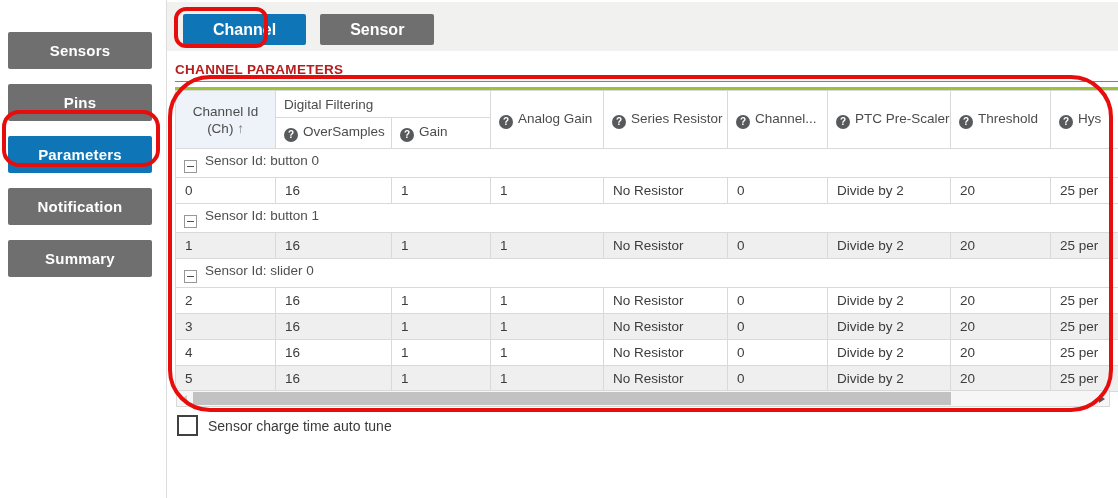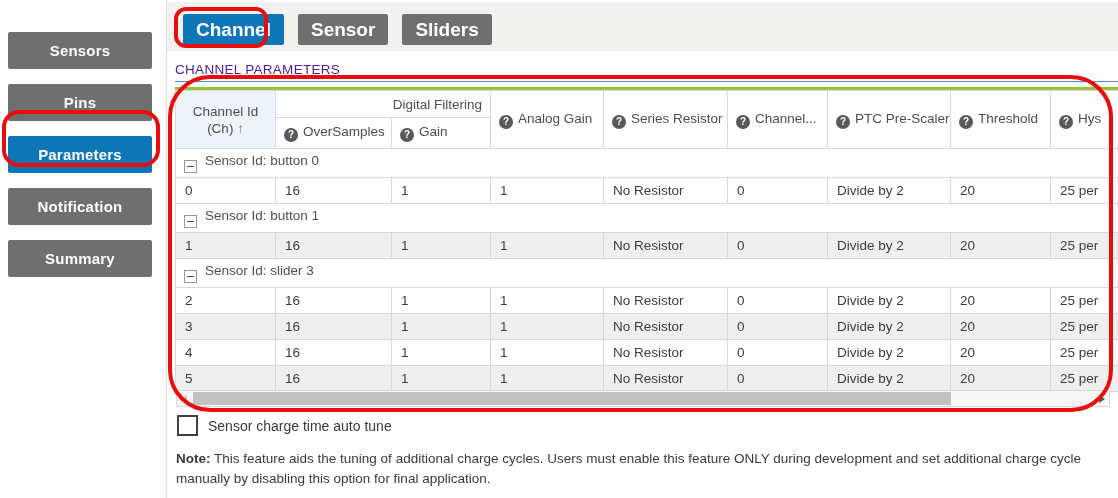--- a/index.html
+++ b/index.html
@@ -10,39 +10,39 @@
   
   .sidebar { position: absolute; left: 8px; top: 32px; width: 144px; display: flex; flex-direction: column; gap: 15px; }
   .side-btn { height: 37px; background: var(--gray); color: #fff; font-weight: 700; font-size: 15px;
               display: flex; align-items: center; justify-content: center; border-radius: 2px; letter-spacing: .2px; cursor: pointer; }
   .side-btn.active { background: var(--blue); }
   .vdivider { position: absolute; left: 166px; top: 0; width: 1px; height: 498px; background: #dddddd; }
 
   
   .tabstrip { position: absolute; left: 167px; top: 2px; width: 951px; height: 49px; background: #f1f1f0;
               padding: 12px 0 0 16px; display: flex; }
-  .tab { height: 31px; padding: 0 13px; display: flex; align-items: center; background: var(--gray); color: #fff;
-         font-weight: 700; font-size: 19px; border-radius: 2px; margin-right: 14px; cursor: pointer; }
+  .tab { height: 31px; padding: 0 30px; display: flex; align-items: center; background: var(--gray); color: #fff;
+         font-weight: 700; font-size: 16px; border-radius: 2px; margin-right: 14px; cursor: pointer; }
   .tab.active { background: var(--blue); }
 
   
-  .section-title { position: absolute; left: 175px; top: 62px; font-size: 13.5px; font-weight: 400;
-                   color: #4c1d95; letter-spacing: .3px; }
+  .section-title { position: absolute; left: 175px; top: 62px; font-size: 13.5px; font-weight: 700;
+                   color: #b91c1c; letter-spacing: .3px; }
   .section-underline { position: absolute; left: 175px; top: 81px; width: 943px; height: 1px; background: #4a90c4; }
 
   
   .grid-wrap { position: absolute; left: 175px; top: 87px; width: 943px; overflow: hidden;
                border-top: 3px solid var(--green); }
   table { border-collapse: collapse; table-layout: fixed; width: 995px; background: #fff; font-size: 13.5px; }
   th, td { border: 1px solid #d9d9d9; white-space: nowrap; overflow: hidden; }
   th { font-weight: 400; color: #4c4c4c; text-align: left; padding: 4px 8px; height: 28px; background: #fff; }
   th.sorted { background: var(--sortedbg); text-align: center; padding: 2px 7px; }
   .hl { line-height: 17px; color: #4c4c4c; }
   .arrow { color: #7d7d7d; }
-  th.grouph { text-align: right; height: 27px; margin-top: 28px; }
+  th.grouph { text-align: left; height: 27px; margin-top: 28px; }
   th.colh2 { height: 31px; }
   .q { display: inline-block; width: 14px; height: 14px; border-radius: 50%; background: #58595b; color: #fff;
        font-size: 10px; font-weight: 700; text-align: center; line-height: 14px; margin-right: 5px;
        vertical-align: -2px; cursor: pointer; }
   td.gcell { padding: 4px 8px; height: 26px; color: #4f4f4f; background: #fff; }
   .collapse { display: inline-flex; align-items: center; justify-content: center; width: 13px; height: 13px;
               border: 1px solid #979797; background: #fff; margin-right: 8px; vertical-align: -2px; cursor: pointer; }
   .minus { display: block; width: 7px; height: 1px; background: #4f4f4f; }
   td.dcell { padding: 4px 9px; height: 26px; color: #3c3c3c; cursor: pointer; }
   tr.alt td.dcell { background: var(--altbg); }
@@ -81,21 +81,20 @@
     <div class="side-btn">Pins</div>
     <div class="side-btn active">Parameters</div>
     <div class="side-btn">Notification</div>
     <div class="side-btn">Summary</div>
   </div>
   <div class="vdivider"></div>
 
   <div class="tabstrip">
     <div class="tab active">Channel</div>
     <div class="tab">Sensor</div>
-    <div class="tab">Sliders</div>
   </div>
 
   <div class="section-title">CHANNEL PARAMETERS</div>
   <div class="section-underline"></div>
 
   <div class="grid-wrap">
     <table id="ptable">
         <colgroup>
           <col style="width: 100px;">
           <col style="width: 116px;">
@@ -155,21 +154,21 @@
             <td class="dcell">1</td>
             <td class="dcell">No Resistor</td>
             <td class="dcell">0</td>
             <td class="dcell">Divide by 2</td>
             <td class="dcell">20</td>
             <td class="dcell">25 per</td>
           </tr>
           <tr class="grow">
             <td class="gcell" colspan="9"><span class="collapse">
                 <span class="minus"></span>
-              </span><span class="glabel">Sensor Id: slider 3</span></td>
+              </span><span class="glabel">Sensor Id: slider 0</span></td>
           </tr>
           <tr class="drow">
             <td class="dcell">2</td>
             <td class="dcell">16</td>
             <td class="dcell">1</td>
             <td class="dcell">1</td>
             <td class="dcell">No Resistor</td>
             <td class="dcell">0</td>
             <td class="dcell">Divide by 2</td>
             <td class="dcell">20</td>
@@ -216,19 +215,18 @@
     <span class="harrow-l"></span>
     <div class="hthumb"></div>
     <span class="harrow-r"></span>
   </div>
 
   <div class="autotune">
     <span class="cb"></span>
     <span class="cb-label">Sensor charge time auto tune</span>
   </div>
 
-  <div class="note"><b>Note:</b> <span>This feature aids the tuning of additional charge cycles. Users must enable this feature ONLY during development and set additional charge cycle manually by disabling this option for final application.</span></div>
 
   <div class="ann" id="ann-params"></div>
   <div class="ann" id="ann-channel"></div>
   <div class="ann" id="ann-table"></div>
 
 </div>
 
 </body></html>

